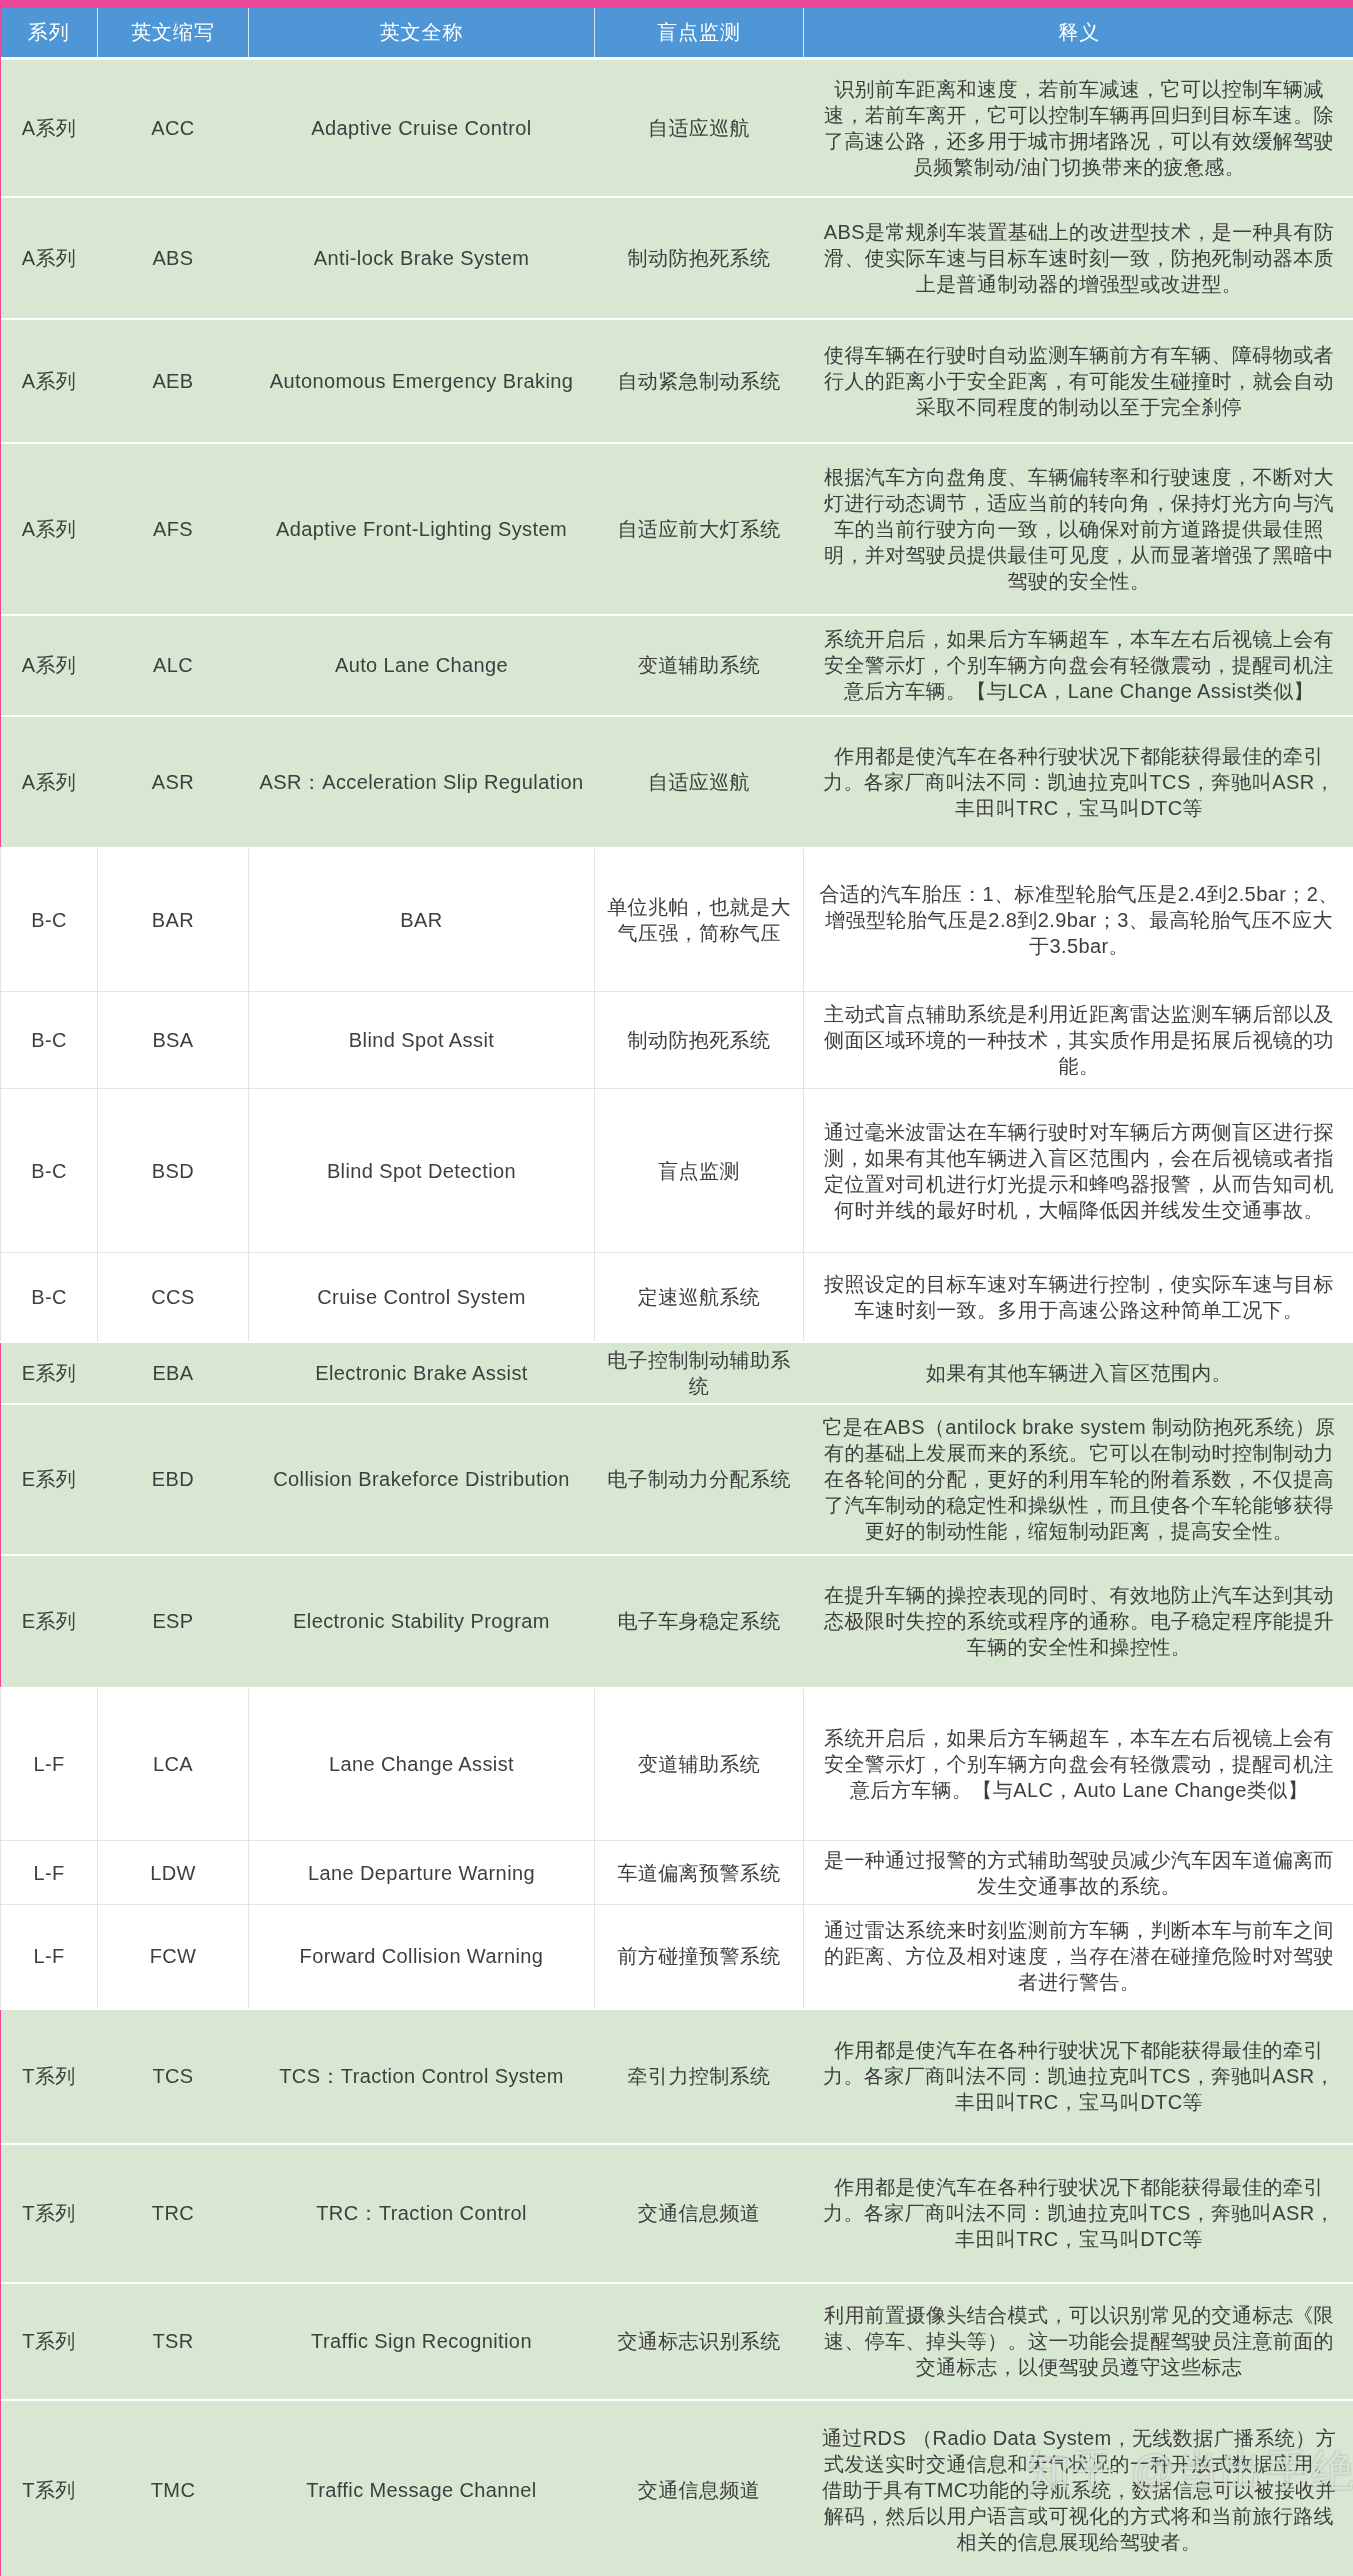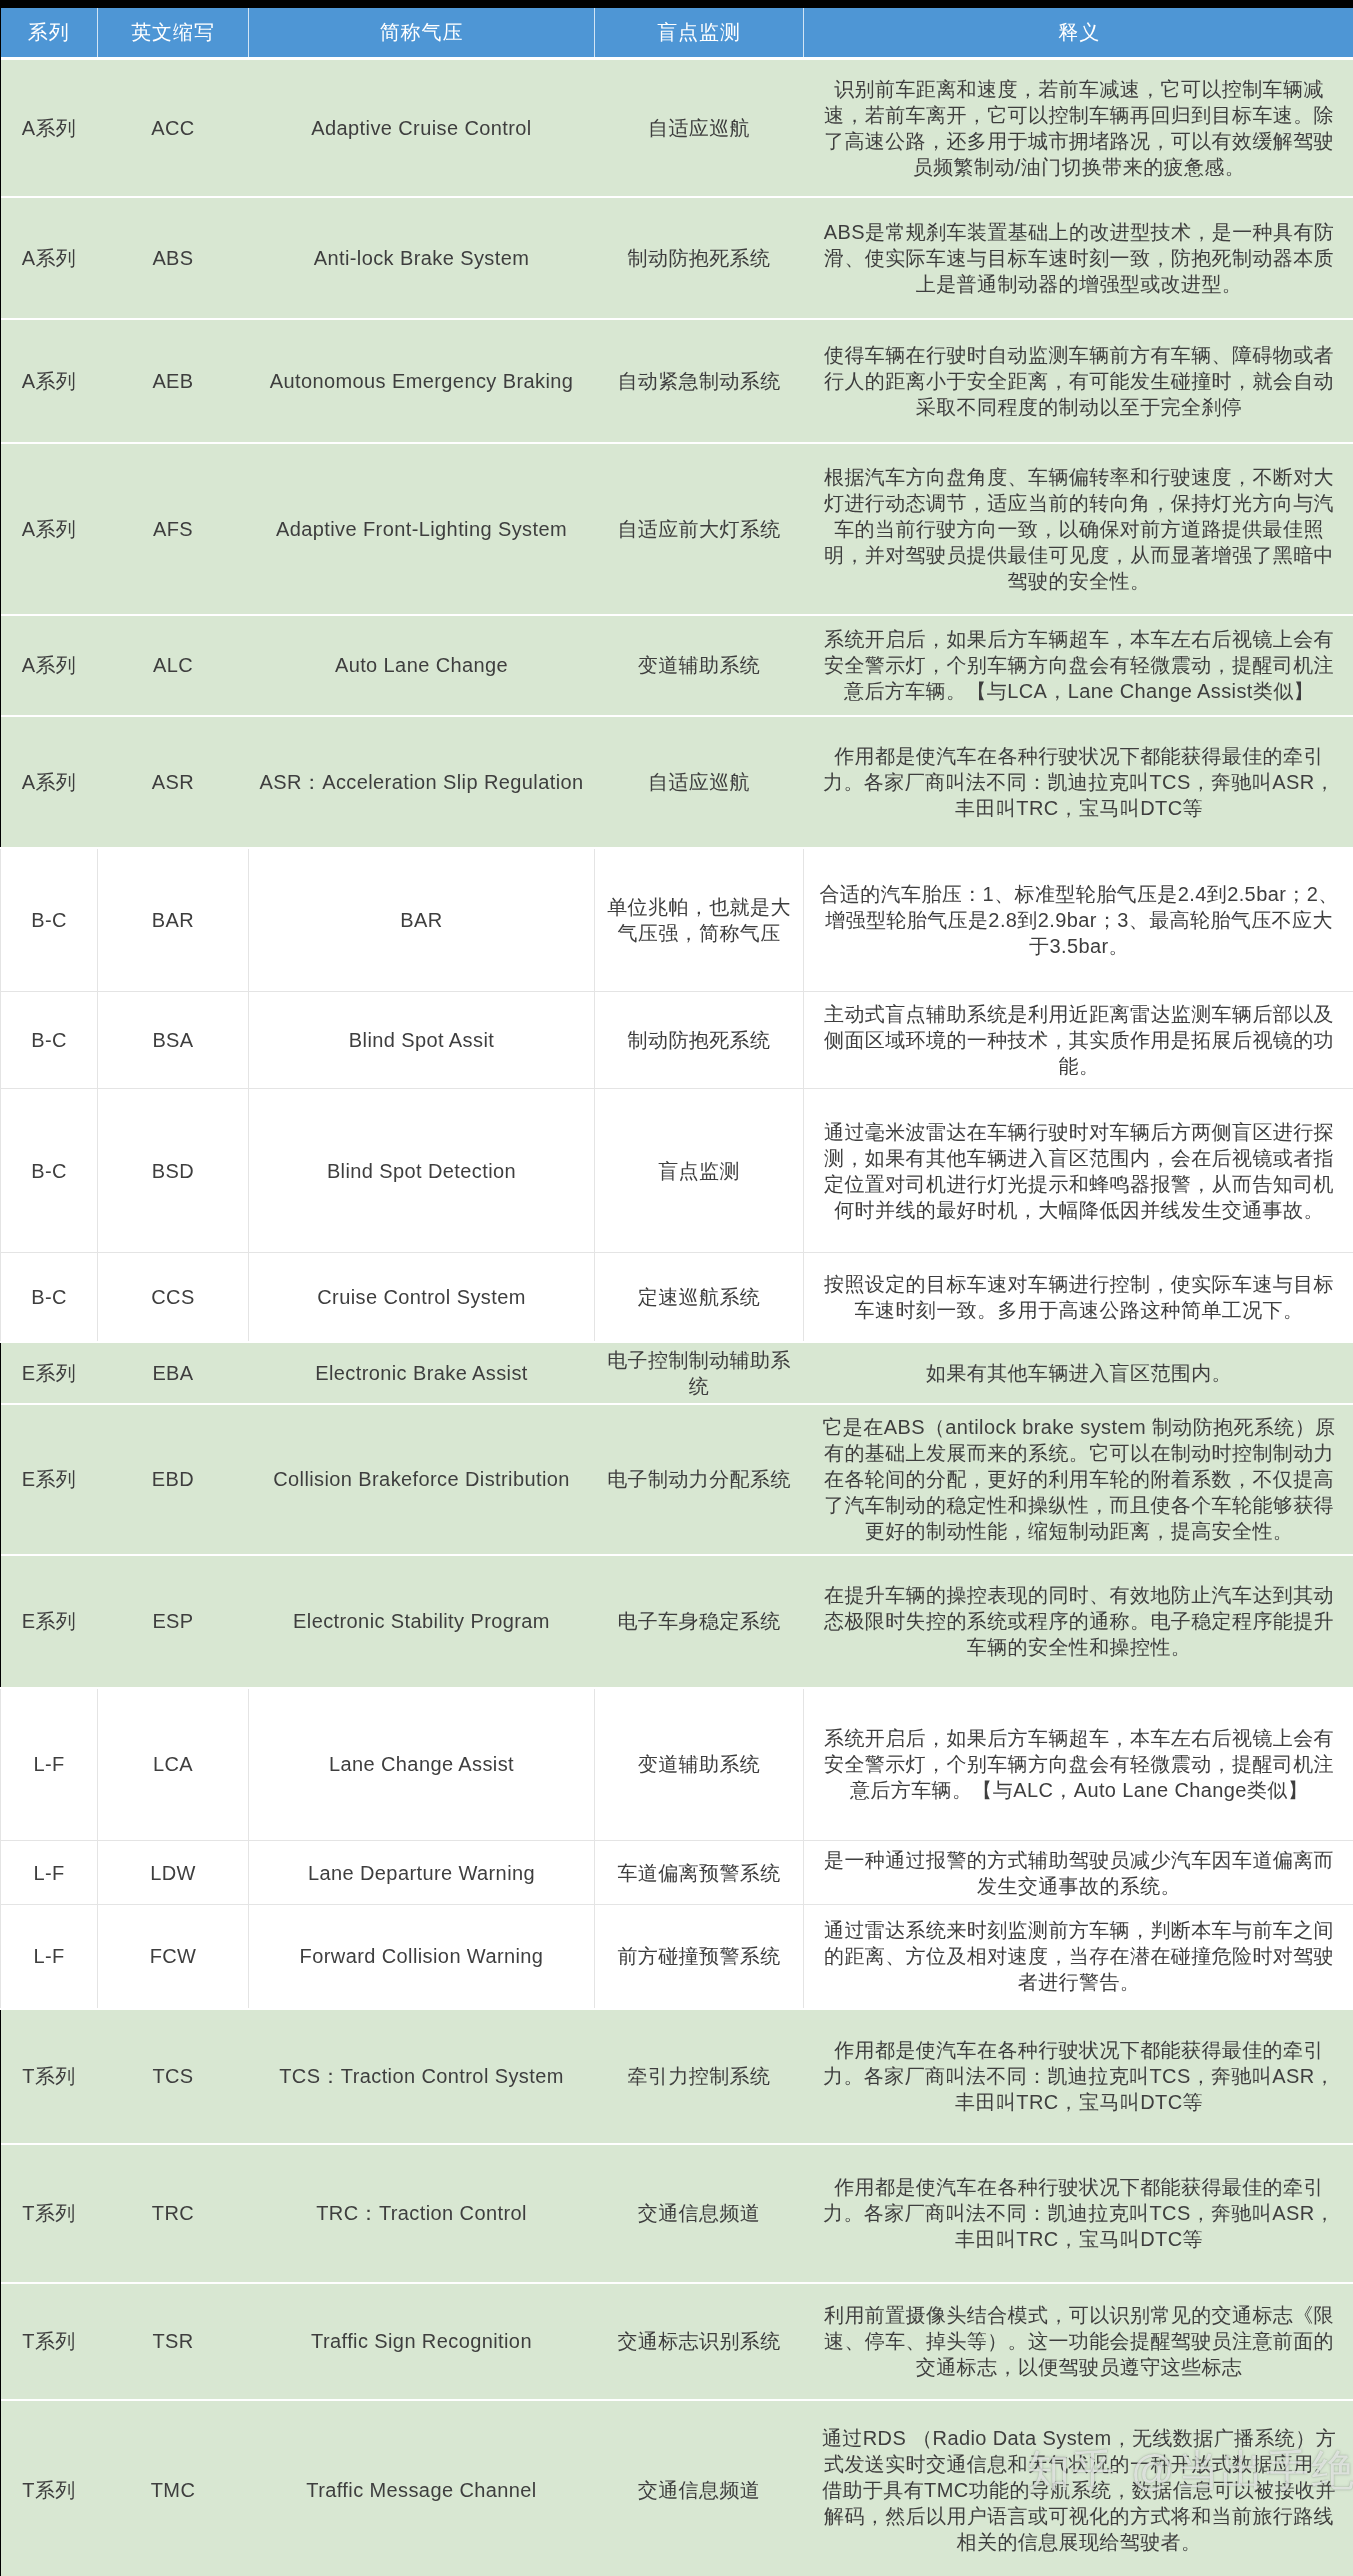--- a/index.html
+++ b/index.html
@@ -2,21 +2,21 @@
 <html style="--header-bg: #4e96d5; --header-text: #ffffff; --green-row: #d8e7d2; --white-row: #ffffff; --grid-line: #e4e4e4; --body-text: #3e3e3e; --bottom-border: #a8c7e0;font-size:15px"><head>
 <meta charset="utf-8">
 <style>
   html, body { margin: 0; padding: 0; background: #ffffff; }
   body { font-family: "Liberation Sans", sans-serif; }
   .page {
     position: relative;
     width: 1353px;
     height: 2576px;
     overflow: hidden;
-    background: #000000;
+    background: #ec4899;
     padding-top: 7.5px;
     box-sizing: border-box;
   }
   table.terms {
     width: 1353px;
     border-collapse: collapse;
     table-layout: fixed;
   }
   col.c0 { width: 97px; }
   col.c1 { width: 151px; }
@@ -76,21 +76,21 @@
       <col class="c0">
         <col class="c1">
         <col class="c2">
         <col class="c3">
         <col class="c4">
     </colgroup>
     <thead>
       <tr style="height:51px;">
         <th>系列</th>
         <th>英文缩写</th>
-        <th>简称气压</th>
+        <th>英文全称</th>
         <th>盲点监测</th>
         <th>释义</th>
       </tr>
     </thead>
     <tbody id="rows">
         <tr class="row-green" style="height: 138px;">
           <td>A系列</td>
           <td>ACC</td>
           <td>Adaptive Cruise Control</td>
           <td>自适应巡航</td>

